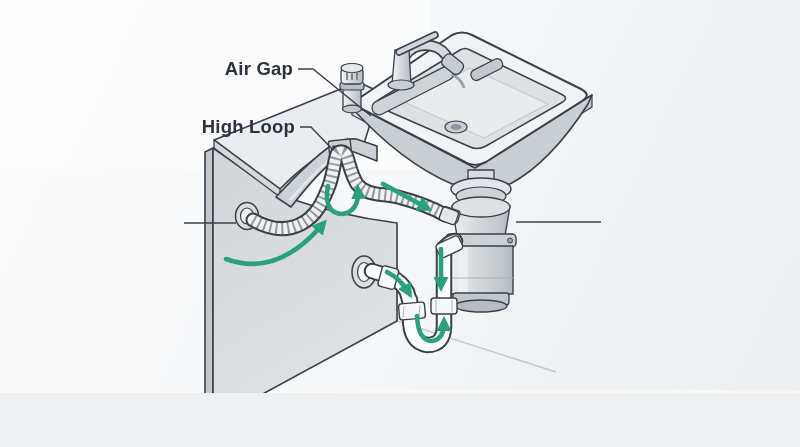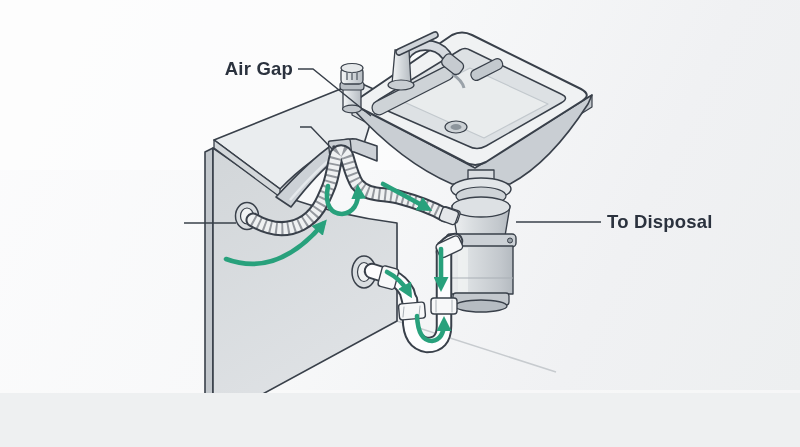--- a/index.html
+++ b/index.html
@@ -185,15 +185,15 @@
 
   <g fill="none" stroke="#39404a" stroke-width="1.4">
     <path d="M298,69 L313,69 L371,116"></path>
     <path d="M300,127 L311,127 L333,150"></path>
     <path d="M184,223 L236,223"></path>
     <path d="M516,222 L601,222"></path>
   </g>
 </svg>
 
 <div class="lbl right" style="right:507px;top:58px;">Air Gap</div>
-<div class="lbl" style="left:607px;top:211px;">To Disposal</div>
+<div class="lbl right" style="right:505px;top:116px;">High Loop</div>
 
 </div>
 
 </body></html>

